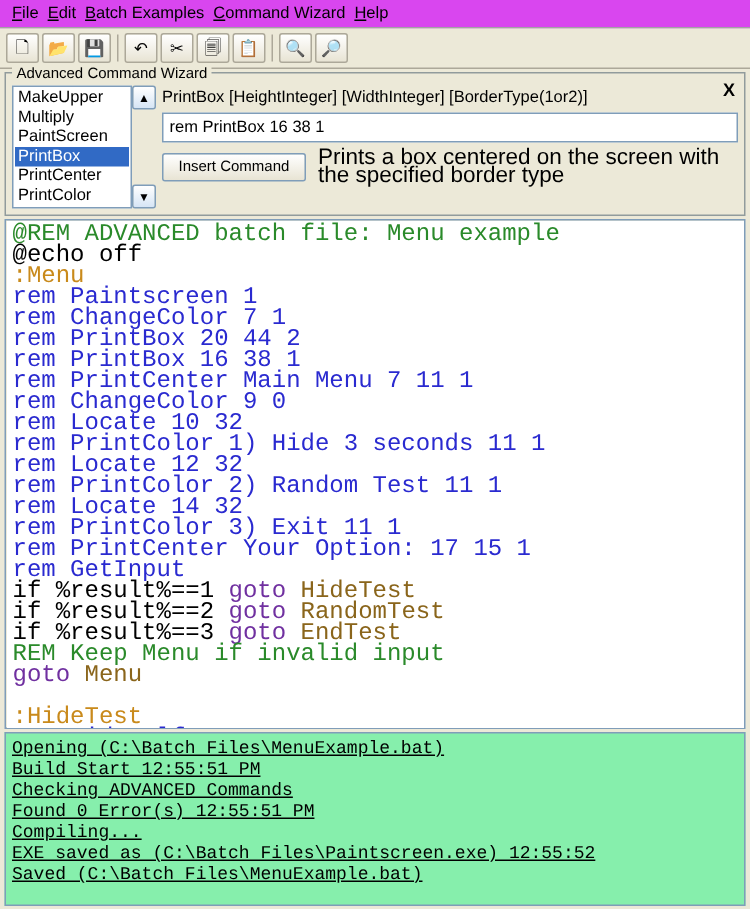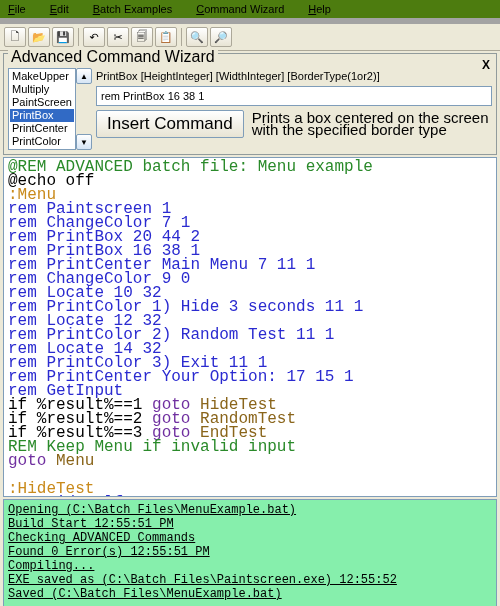--- a/index.html
+++ b/index.html
@@ -8,24 +8,24 @@
     font-family: Tahoma, Arial, sans-serif;
     font-size: 11px;
     background: #ece9d8;
     width: 500px;
     height: 606px;
     overflow: hidden;
     color: #000;
   }
   .menubar {
     display: flex;
-    gap: 24px;
+    gap: 6px;
     padding: 3px 8px;
-    background: #4d7c0f;
-    border-bottom: 6px solid #a3a3a3;
+    background: #d946ef;
+    border-bottom: 1px solid #a3a3a3;
   }
   .menubar span { cursor: default; }
   .menubar span u { text-decoration: underline; }
   .toolbar {
     display: flex;
     gap: 2px;
     padding: 3px 4px;
     background: #ece9d8;
     border-bottom: 1px solid #aca899;
     align-items: center;
@@ -52,35 +52,35 @@
     margin: 2px 3px;
     background: #ece9d8;
     padding: 2px 4px 4px 4px;
     position: relative;
   }
   .wizard .legend {
     position: relative;
     top: -8px;
     background: #ece9d8;
     padding: 0 3px;
-    font-size: 16px;
+    font-size: 10px;
     display: inline-block;
   }
   .wizard-row {
     display: flex;
     gap: 4px;
     align-items: flex-start;
     margin-top: -6px;
   }
   .listwrap {
     display: flex;
     gap: 0;
   }
   .cmdlist {
-    width: 68px;
+    width: 80px;
     background: #fff;
     border: 1px solid #7f9db9;
     font-size: 11px;
     padding: 1px;
   }
   .cmdlist div { padding: 0 2px; line-height: 13px; }
   .cmdlist .sel { background: #316ac5; color: #fff; }
   .spinbtns {
     display: flex;
     flex-direction: column;
@@ -115,21 +115,21 @@
   }
   .row2 {
     display: flex;
     gap: 8px;
     align-items: center;
   }
   .insert-btn {
     border: 1px solid #7f9db9;
     background: linear-gradient(#fff,#e8e4d4);
     padding: 3px 10px;
-    font-size: 17px;
+    font-size: 10px;
     border-radius: 2px;
   }
   .desc {
     font-size: 15px;
     flex: 1;
     line-height: 12px;
   }
   .close-x {
     position: absolute;
     top: 4px;

